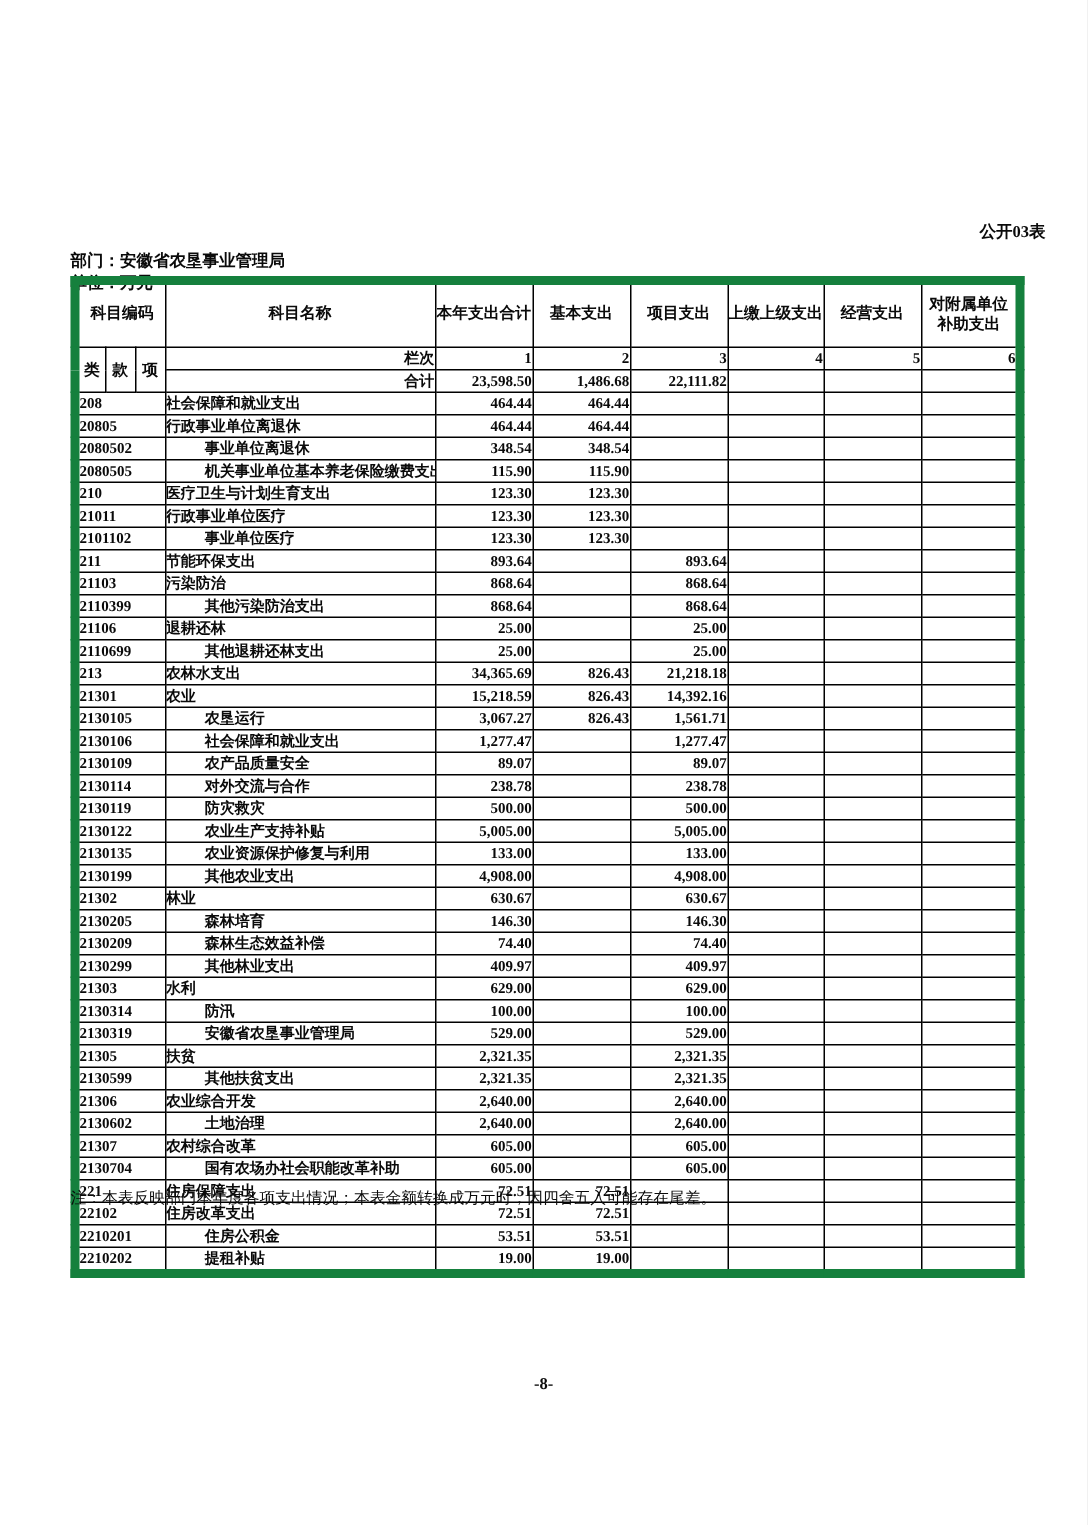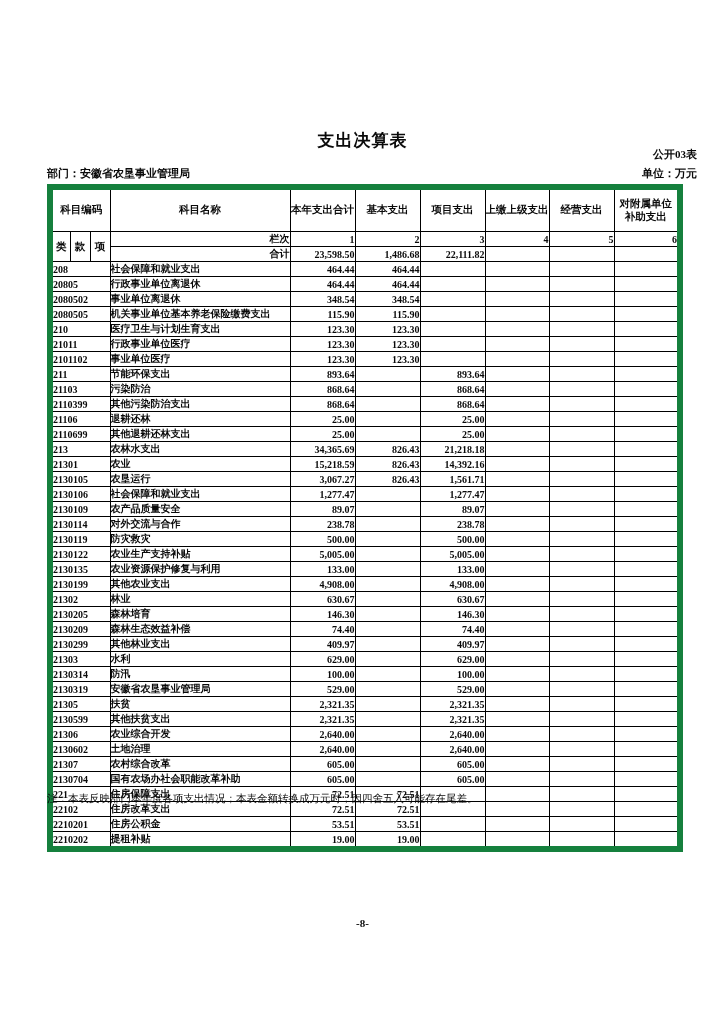--- a/index.html
+++ b/index.html
@@ -19,21 +19,21 @@
     font-family:"Liberation Sans", sans-serif;
     letter-spacing:1px;
   }
   .sheet-label {
     position:absolute; top:147px; right:28px;
     font-size:11px; font-weight:bold;
   }
   .meta-line {
     position:absolute; top:166px; left:47px; right:28px;
     font-size:11px; font-weight:bold;
-    display:flex; justify-content:space-between;
+    display:flex; justify-content:space-between;flex-direction:column;
   }
   table.main {
     position:absolute; top:184px; left:47px;
     width:630px;
     border-collapse:collapse;
     table-layout:fixed;
     border:6px solid #15803d;
     font-size:10px; font-weight:bold;
   }
   table.main th, table.main td {
@@ -44,38 +44,37 @@
     vertical-align:middle;
   }
   tr.hdr-row th { height:41px; font-size:10.5px; text-align:center; white-space:normal; line-height:1.15; }
   tr.index-row td { height:12px; }
   tr.total-row td { height:14px; }
   th.code-sub { text-align:center; font-size:10.5px; }
   td.lbl-center { text-align:right; }
   tbody.rows td { height:12.6px; }
   td.code { text-align:left; padding-left:3px; font-size:10px; }
   td.name { text-align:left; padding-left:3px; font-size:10px; white-space:nowrap; }
-  td.name.indent { padding-left:0; }
+  td.name.indent { padding-left:26px; }
   td.num { text-align:right; padding-right:4px; font-size:10px; }
   .note {
     position:absolute; top:792px; left:47px; right:20px;
     font-size:10.5px; font-weight:normal;
     font-family:"Liberation Sans", sans-serif;
   }
   .pageno {
     position:absolute; top:917px; left:0; width:100%;
     text-align:center; font-size:11px; font-weight:bold;
   }
 </style>
 </head>
 <body>
 
 <div class="page">
 
-  <div class="title">支出决算表</div>
 
   <div class="sheet-label">公开03表</div>
 
   <div class="meta-line">
     <span>部门：安徽省农垦事业管理局</span>
     <span>单位：万元</span>
   </div>
 
   <table class="main">
     <colgroup>

